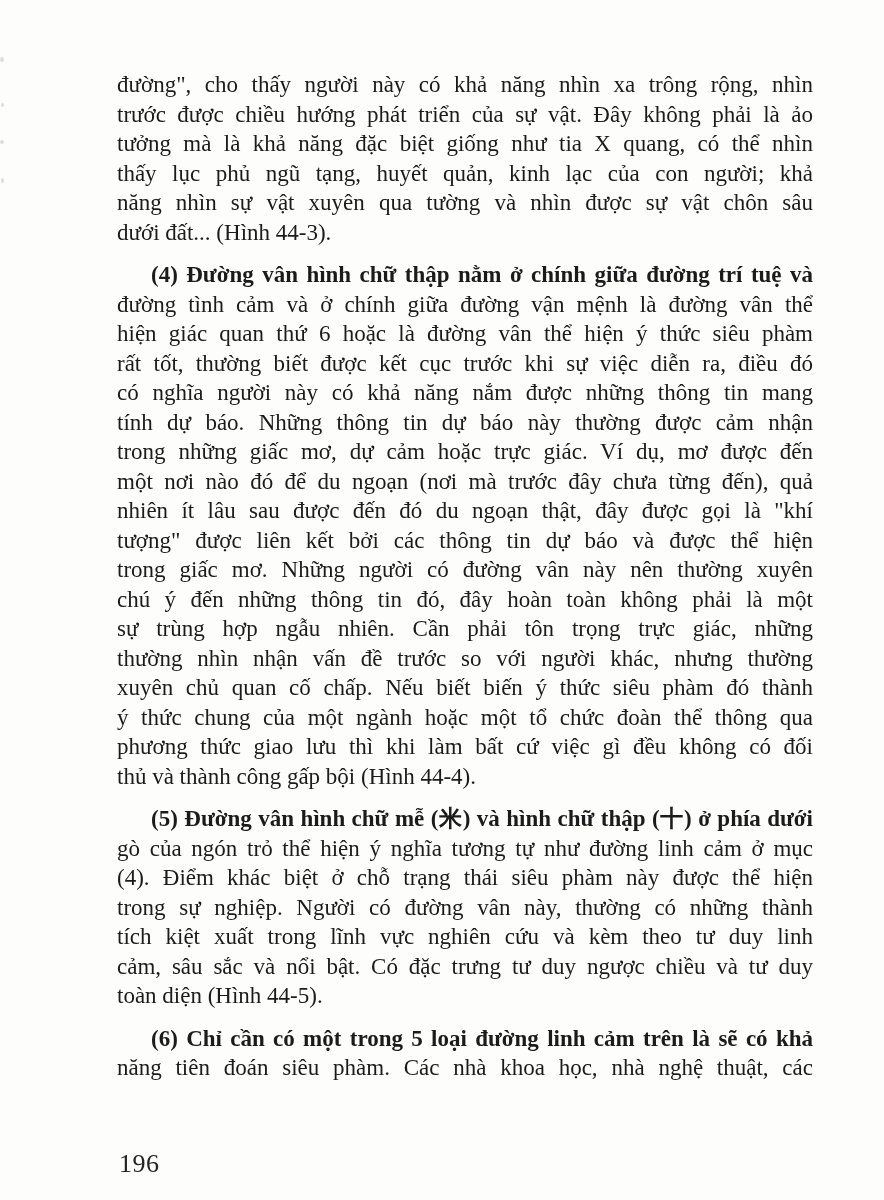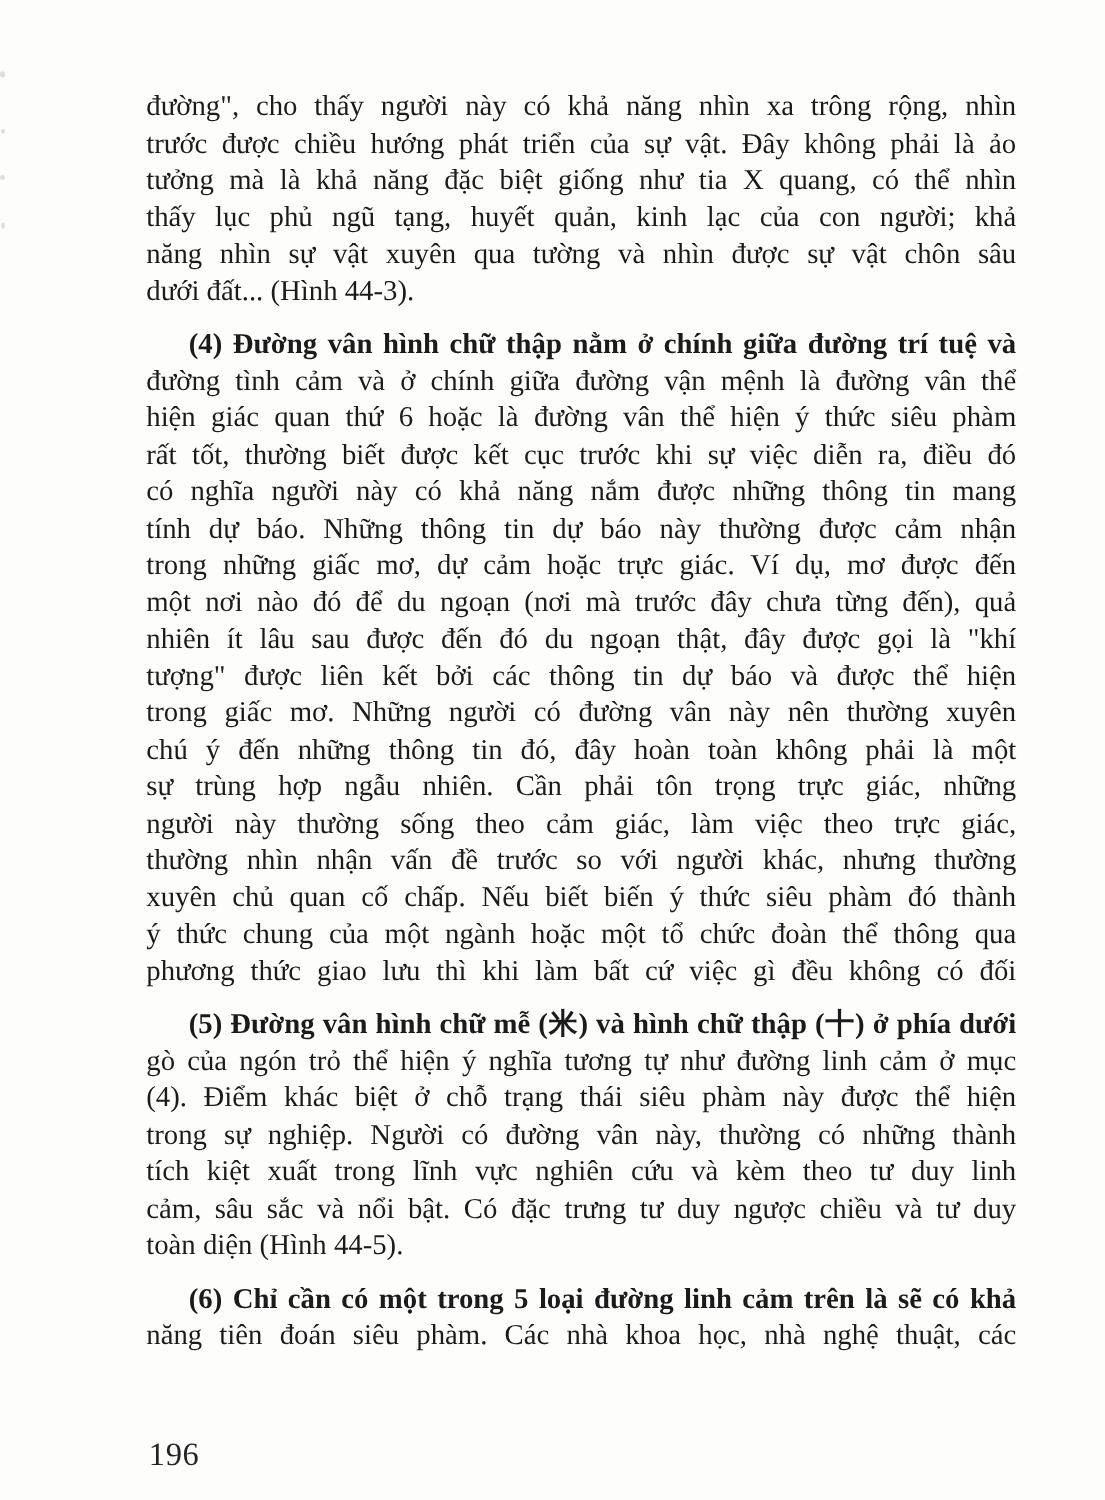--- a/index.html
+++ b/index.html
@@ -93,25 +93,25 @@
       <div class="line jl">rất tốt, thường biết được kết cục trước khi sự việc diễn ra, điều đó</div>
       <div class="line jl">có nghĩa người này có khả năng nắm được những thông tin mang</div>
       <div class="line jl">tính dự báo. Những thông tin dự báo này thường được cảm nhận</div>
       <div class="line jl">trong những giấc mơ, dự cảm hoặc trực giác. Ví dụ, mơ được đến</div>
       <div class="line jl">một nơi nào đó để du ngoạn (nơi mà trước đây chưa từng đến), quả</div>
       <div class="line jl">nhiên ít lâu sau được đến đó du ngoạn thật, đây được gọi là "khí</div>
       <div class="line jl">tượng" được liên kết bởi các thông tin dự báo và được thể hiện</div>
       <div class="line jl">trong giấc mơ. Những người có đường vân này nên thường xuyên</div>
       <div class="line jl">chú ý đến những thông tin đó, đây hoàn toàn không phải là một</div>
       <div class="line jl">sự trùng hợp ngẫu nhiên. Cần phải tôn trọng trực giác, những</div>
-      <div class="line jl">người này thường sống theo cảm giác, làm việc theo trực giác,</div>
       <div class="line jl">thường nhìn nhận vấn đề trước so với người khác, nhưng thường</div>
       <div class="line jl">xuyên chủ quan cố chấp. Nếu biết biến ý thức siêu phàm đó thành</div>
       <div class="line jl">ý thức chung của một ngành hoặc một tổ chức đoàn thể thông qua</div>
       <div class="line jl">phương thức giao lưu thì khi làm bất cứ việc gì đều không có đối</div>
+      <div class="line ll">thủ và thành công gấp bội (Hình 44-4).</div>
     </div>
 
     <div class="para">
       <div class="line jl first">(5) Đường vân hình chữ mễ (米) và hình chữ thập (十) ở phía dưới</div>
       <div class="line jl">gò của ngón trỏ thể hiện ý nghĩa tương tự như đường linh cảm ở mục</div>
       <div class="line jl">(4). Điểm khác biệt ở chỗ trạng thái siêu phàm này được thể hiện</div>
       <div class="line jl">trong sự nghiệp. Người có đường vân này, thường có những thành</div>
       <div class="line jl">tích kiệt xuất trong lĩnh vực nghiên cứu và kèm theo tư duy linh</div>
       <div class="line jl">cảm, sâu sắc và nổi bật. Có đặc trưng tư duy ngược chiều và tư duy</div>
       <div class="line ll">toàn diện (Hình 44-5).</div>

